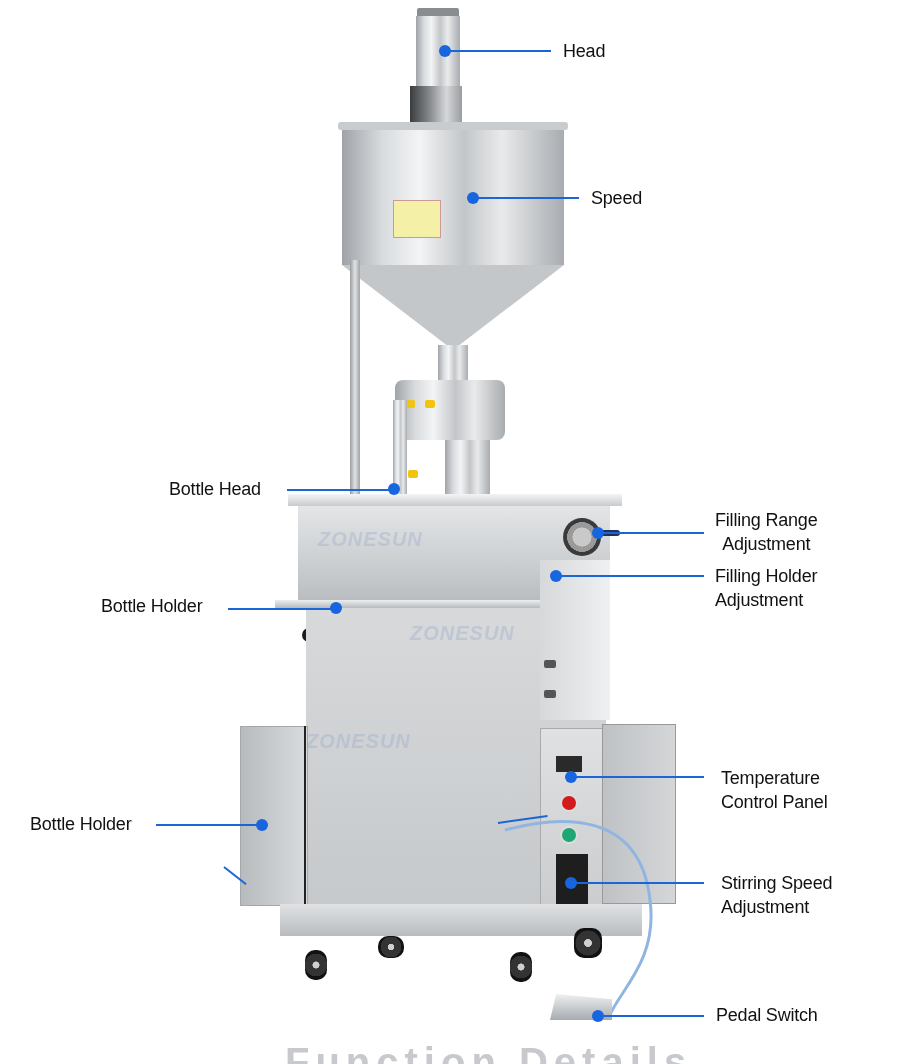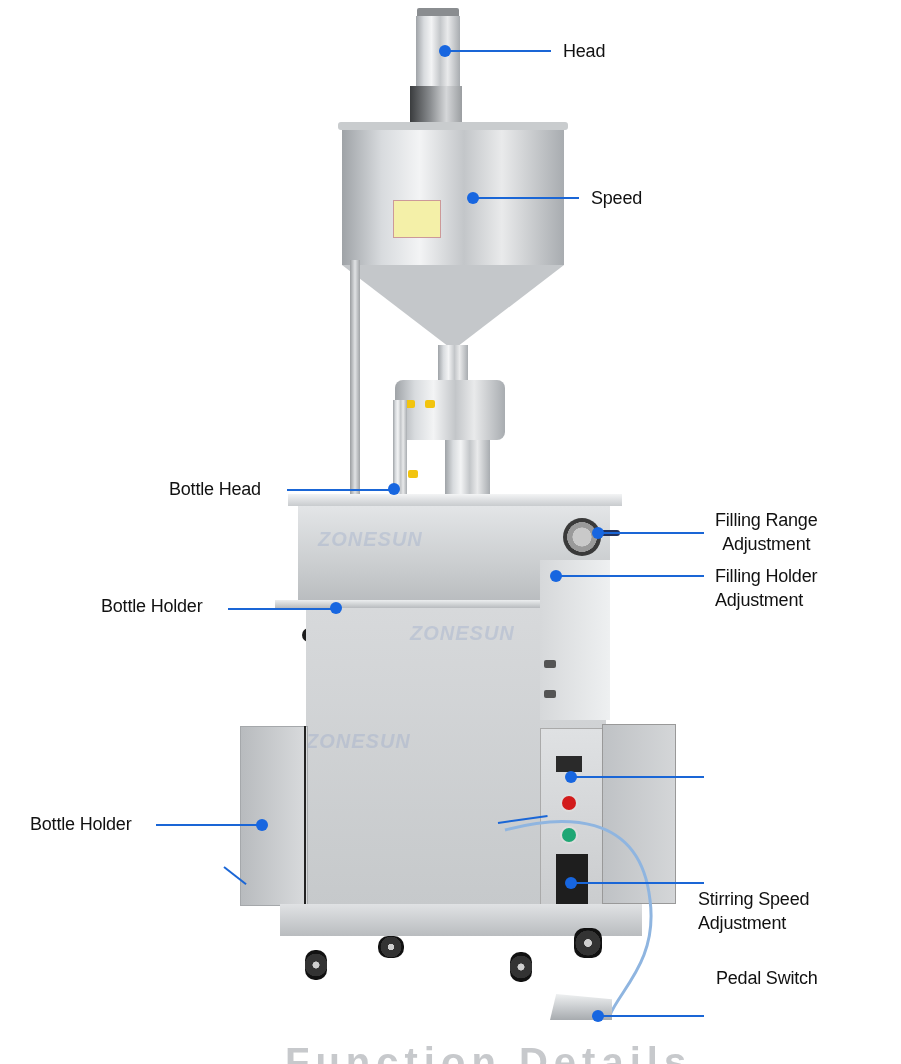--- a/index.html
+++ b/index.html
@@ -107,28 +107,32 @@
     <div>Adjustment</div>
   </div>
 
   <div class="leader" style="left:156px;top:824px;width:106px;"></div>
   <div class="dot" style="left:256px;top:819px;"></div>
   <div class="label" style="left:30px;top:812px;">Bottle Holder</div>
   <div class="leader" style="left:224px;top:866px;width:28px;transform:rotate(38deg);transform-origin:left center;"></div>
 
   <div class="leader" style="left:571px;top:776px;width:133px;"></div>
   <div class="dot" style="left:565px;top:771px;"></div>
+  <div class="label" style="left:721px;top:766px;">
+    <div>Temperature</div>
+    <div>Control Panel</div>
+  </div>
 
   <div class="leader" style="left:498px;top:822px;width:50px;background:#1a66d6;transform:rotate(-8deg);transform-origin:left center;"></div>
 
   <div class="leader" style="left:571px;top:882px;width:133px;"></div>
   <div class="dot" style="left:565px;top:877px;"></div>
-  <div class="label" style="left:698px;top:871px;margin-top:16px;">
+  <div class="label" style="left:721px;top:871px;">
     <div>Stirring Speed</div>
     <div>Adjustment</div>
   </div>
 
   <div class="leader" style="left:598px;top:1015px;width:106px;"></div>
   <div class="dot" style="left:592px;top:1010px;"></div>
-  <div class="label" style="left:716px;top:966px;">Pedal Switch</div>
+  <div class="label" style="left:716px;top:1003px;">Pedal Switch</div>
 
   <div class="footer-text">Function Details</div>
 </div>
 
 </body></html>

